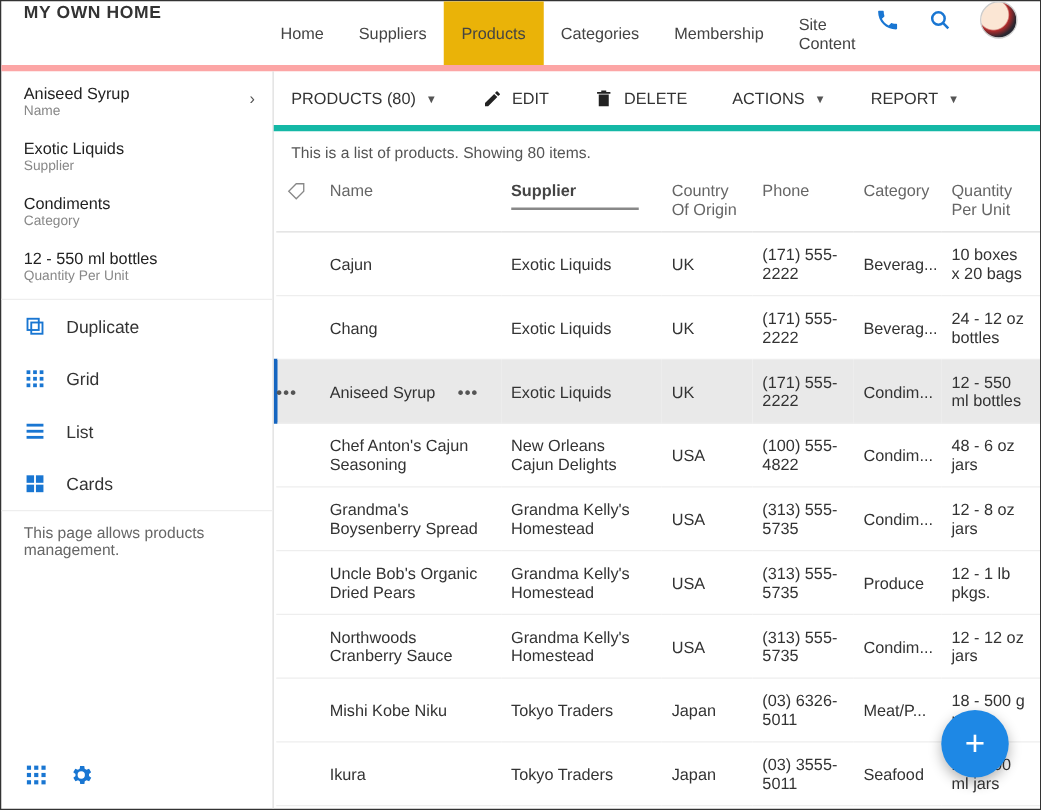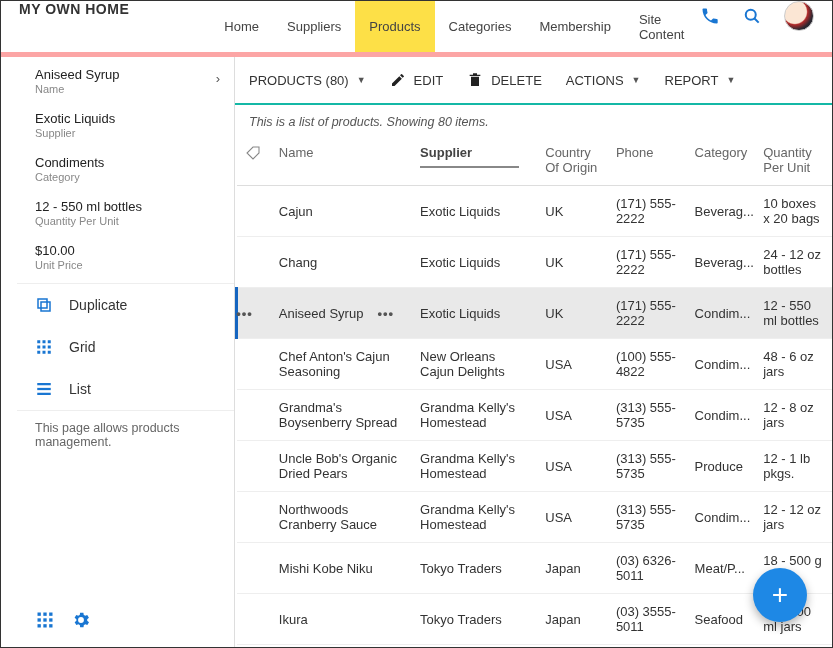--- a/index.html
+++ b/index.html
@@ -2,41 +2,41 @@
 <html><head>
 <meta charset="utf-8">
 <style>
 * { box-sizing: border-box; margin: 0; padding: 0; }
 body { font-family: "Segoe UI", Arial, sans-serif; font-size: 13px; color: #333; background: #fff; width: 833px; height: 648px; overflow: hidden; border: 1px solid #333; }
 .app { display: flex; flex-direction: column; height: 100%; }
 .topbar { display: flex; align-items: flex-start; height: 56px; border-bottom: 5px solid #fca5a5; }
 .brand { width: 218px; padding: 0 18px; font-weight: 700; font-size: 14px; letter-spacing: 0.5px; }
 .nav { display: flex; height: 100%; }
 .nav-item { display: flex; align-items: center; padding: 0 14px; font-size: 13px; color: #444; cursor: pointer; }
-.nav-item.active { background: #fde047; }
+.nav-item.active { background: #eab308; }
 .topright { margin-left: auto; display: flex; align-items: center; gap: 22px; padding-right: 18px; }
 .icon { display: inline-flex; align-items: center; justify-content: center; }
 .avatar { width: 30px; height: 30px; border-radius: 50%; background: radial-gradient(circle at 35% 35%, #fbe6d4 45%, #b02b2b 50%, #2a2730 70%); border: 1px solid #ccc; }
-.main { display: flex; flex: 1; min-height: 0; padding-left: 16px; }
+.main { display: flex; flex: 1; min-height: 0; }
 .sidebar { width: 218px; border-right: 1px solid #ddd; display: flex; flex-direction: column; }
 .detail { padding: 10px 18px 6px; position: relative; }
 .detail .val { font-size: 13px; color: #222; }
 .detail .lbl { font-size: 11px; color: #888; margin-top: 1px; }
 .chev { position: absolute; right: 14px; top: 14px; color: #555; }
 .sep-group { border-top: 1px solid #eee; margin-top: 6px; }
 .view-item { display: flex; align-items: center; gap: 16px; padding: 12px 18px; cursor: pointer; font-size: 14px; }
 .view-item svg { width: 18px; height: 18px; }
 .desc { padding: 10px 18px; color: #666; font-size: 12.5px; border-top: 1px solid #eee; }
 .sidefoot { margin-top: auto; display: flex; gap: 16px; padding: 14px 18px; }
 .sidefoot svg { width: 20px; height: 20px; }
 .content { flex: 1; display: flex; flex-direction: column; min-width: 0; }
-.toolbar { display: flex; align-items: center; gap: 24px; height: 48px; padding: 0 14px; border-bottom: 2px solid #14b8a6; font-size: 13px; }
+.toolbar { display: flex; align-items: center; gap: 36px; height: 48px; padding: 0 14px; border-bottom: 5px solid #14b8a6; font-size: 13px; }
 .toolbar .btn { display: flex; align-items: center; gap: 8px; cursor: pointer; }
 .caret { font-size: 9px; color: #555; }
-.subtitle { padding: 10px 14px 8px; font-size: 12.5px; color: #555; font-style: italic; }
+.subtitle { padding: 10px 14px 8px; font-size: 12.5px; color: #555; }
 .tablewrap { flex: 1; overflow: auto; position: relative; }
 table { width: 100%; border-collapse: collapse; table-layout: fixed; }
 th { text-align: left; font-weight: 400; color: #666; font-size: 13px; padding: 8px 8px 10px; vertical-align: top; border-bottom: 1px solid #ddd; }
 th.sort { color: #444; font-weight: 600; }
 th.sort::after { content: ""; display: block; height: 2px; background: #888; margin-top: 6px; margin-right: 10px; }
 td { padding: 10px 8px; font-size: 13px; border-bottom: 1px solid #eee; vertical-align: middle; }
 tr.selected { background: #e9e9e9; border-left: 3px solid #1565c0; }
 tr.selected td:first-child { padding-left: 5px; }
 .rowmenu { color: #555; letter-spacing: 1px; font-weight: bold; text-align: right; padding-right: 10px; }
 .fab { position: absolute; right: 26px; bottom: 26px; width: 54px; height: 54px; border-radius: 50%; background: #1e88e5; color: #fff; display: flex; align-items: center; justify-content: center; font-size: 28px; box-shadow: 0 4px 10px rgba(0,0,0,.3); cursor: pointer; }
@@ -93,24 +93,20 @@
             <div class="lbl">Supplier</div>
           </div>
           <div class="detail">
             <div class="val">Condiments</div>
             <div class="lbl">Category</div>
           </div>
           <div class="detail">
             <div class="val">12 - 550 ml bottles</div>
             <div class="lbl">Quantity Per Unit</div>
           </div>
-          <div class="detail">
-            <div class="val">$10.00</div>
-            <div class="lbl">Unit Price</div>
-          </div>
         </div>
     <div class="sep-group" id="views">
           <div class="view-item">
             <span class="icon">
               <svg viewBox="0 0 24 24" fill="none" stroke="#1976d2" stroke-width="2">
                 <rect x="8" y="8" width="12" height="12"></rect>
                 <rect x="4" y="4" width="12" height="12"></rect>
               </svg>
             </span>
             <span>Duplicate</span>
@@ -133,20 +129,31 @@
           </div>
           <div class="view-item">
             <span class="icon">
               <svg viewBox="0 0 24 24" fill="#1976d2">
                 <rect x="3" y="4" width="18" height="3"></rect>
                 <rect x="3" y="10.5" width="18" height="3"></rect>
                 <rect x="3" y="17" width="18" height="3"></rect>
               </svg>
             </span>
             <span>List</span>
+          </div>
+          <div class="view-item">
+            <span class="icon">
+              <svg viewBox="0 0 24 24" fill="#1976d2">
+                <rect x="3" y="3" width="8" height="8"></rect>
+                <rect x="13" y="3" width="8" height="8"></rect>
+                <rect x="3" y="13" width="8" height="8"></rect>
+                <rect x="13" y="13" width="8" height="8"></rect>
+              </svg>
+            </span>
+            <span>Cards</span>
           </div>
         </div>
     <div class="desc">This page allows products management.</div>
     <div class="sidefoot">
       <span class="blue"><svg viewBox="0 0 24 24" fill="currentColor">
               <rect x="3" y="3" width="4" height="4"></rect>
               <rect x="10" y="3" width="4" height="4"></rect>
               <rect x="17" y="3" width="4" height="4"></rect>
               <rect x="3" y="10" width="4" height="4"></rect>
               <rect x="10" y="10" width="4" height="4"></rect>

